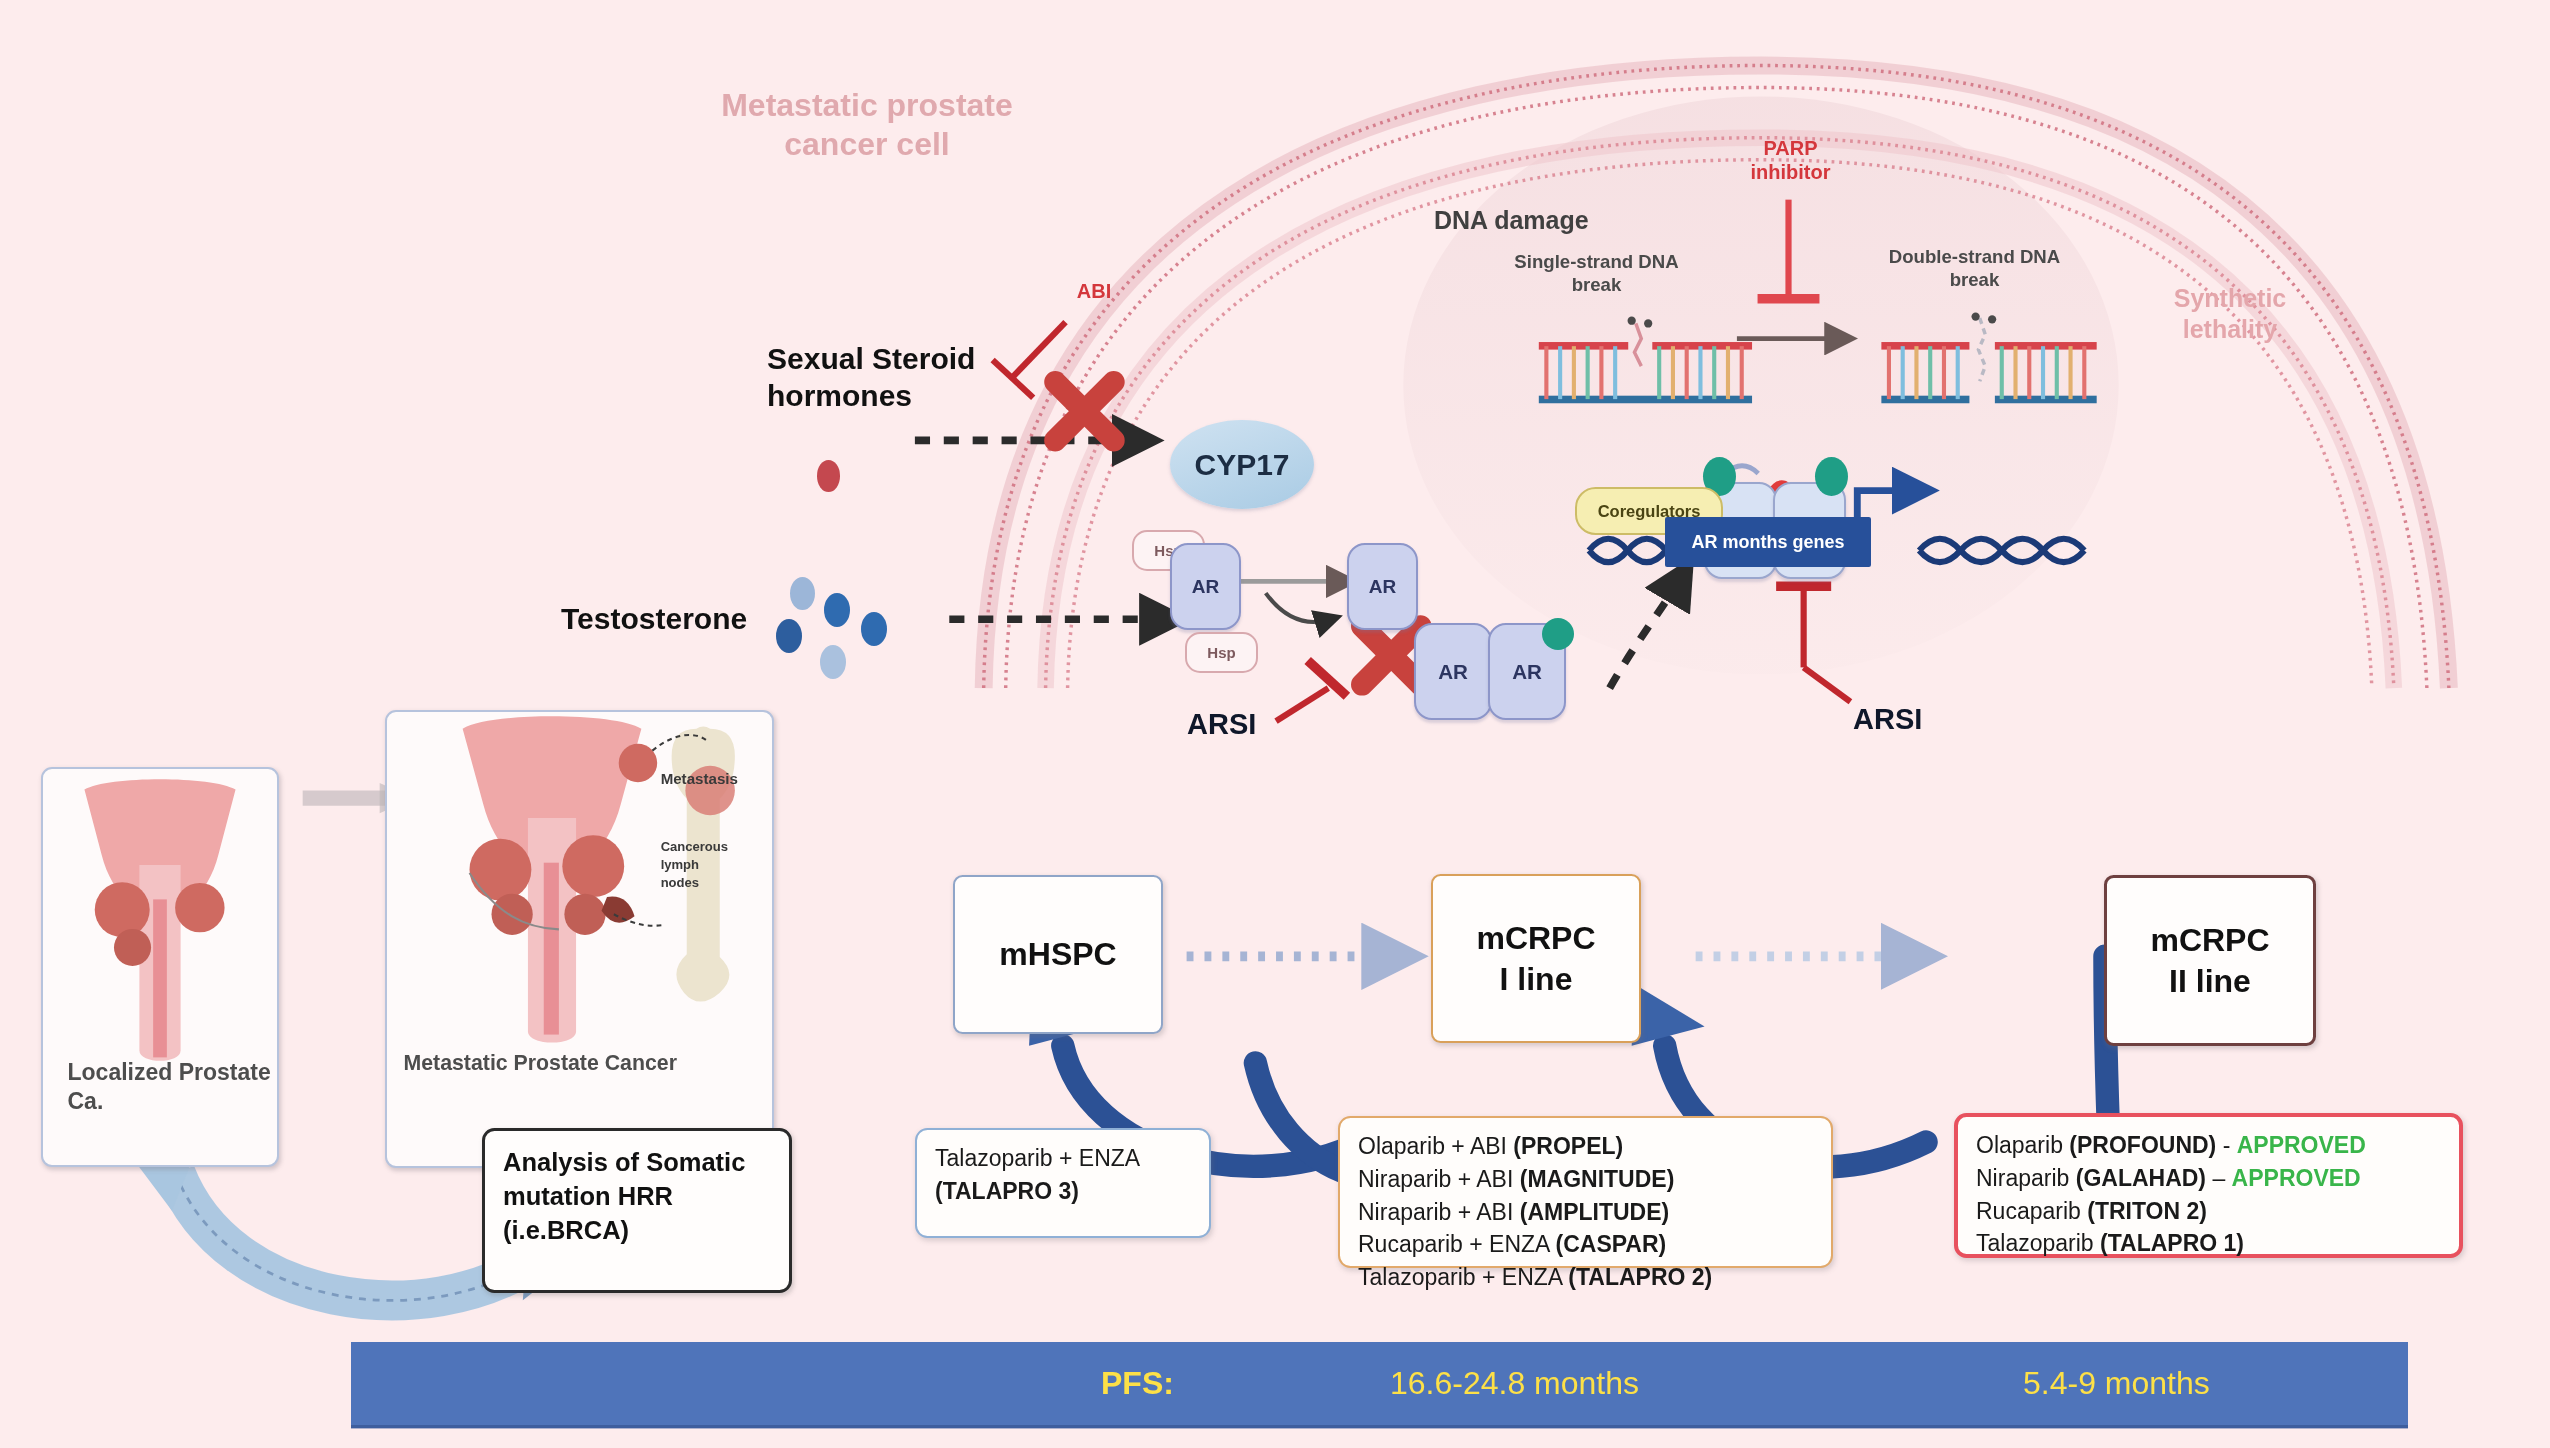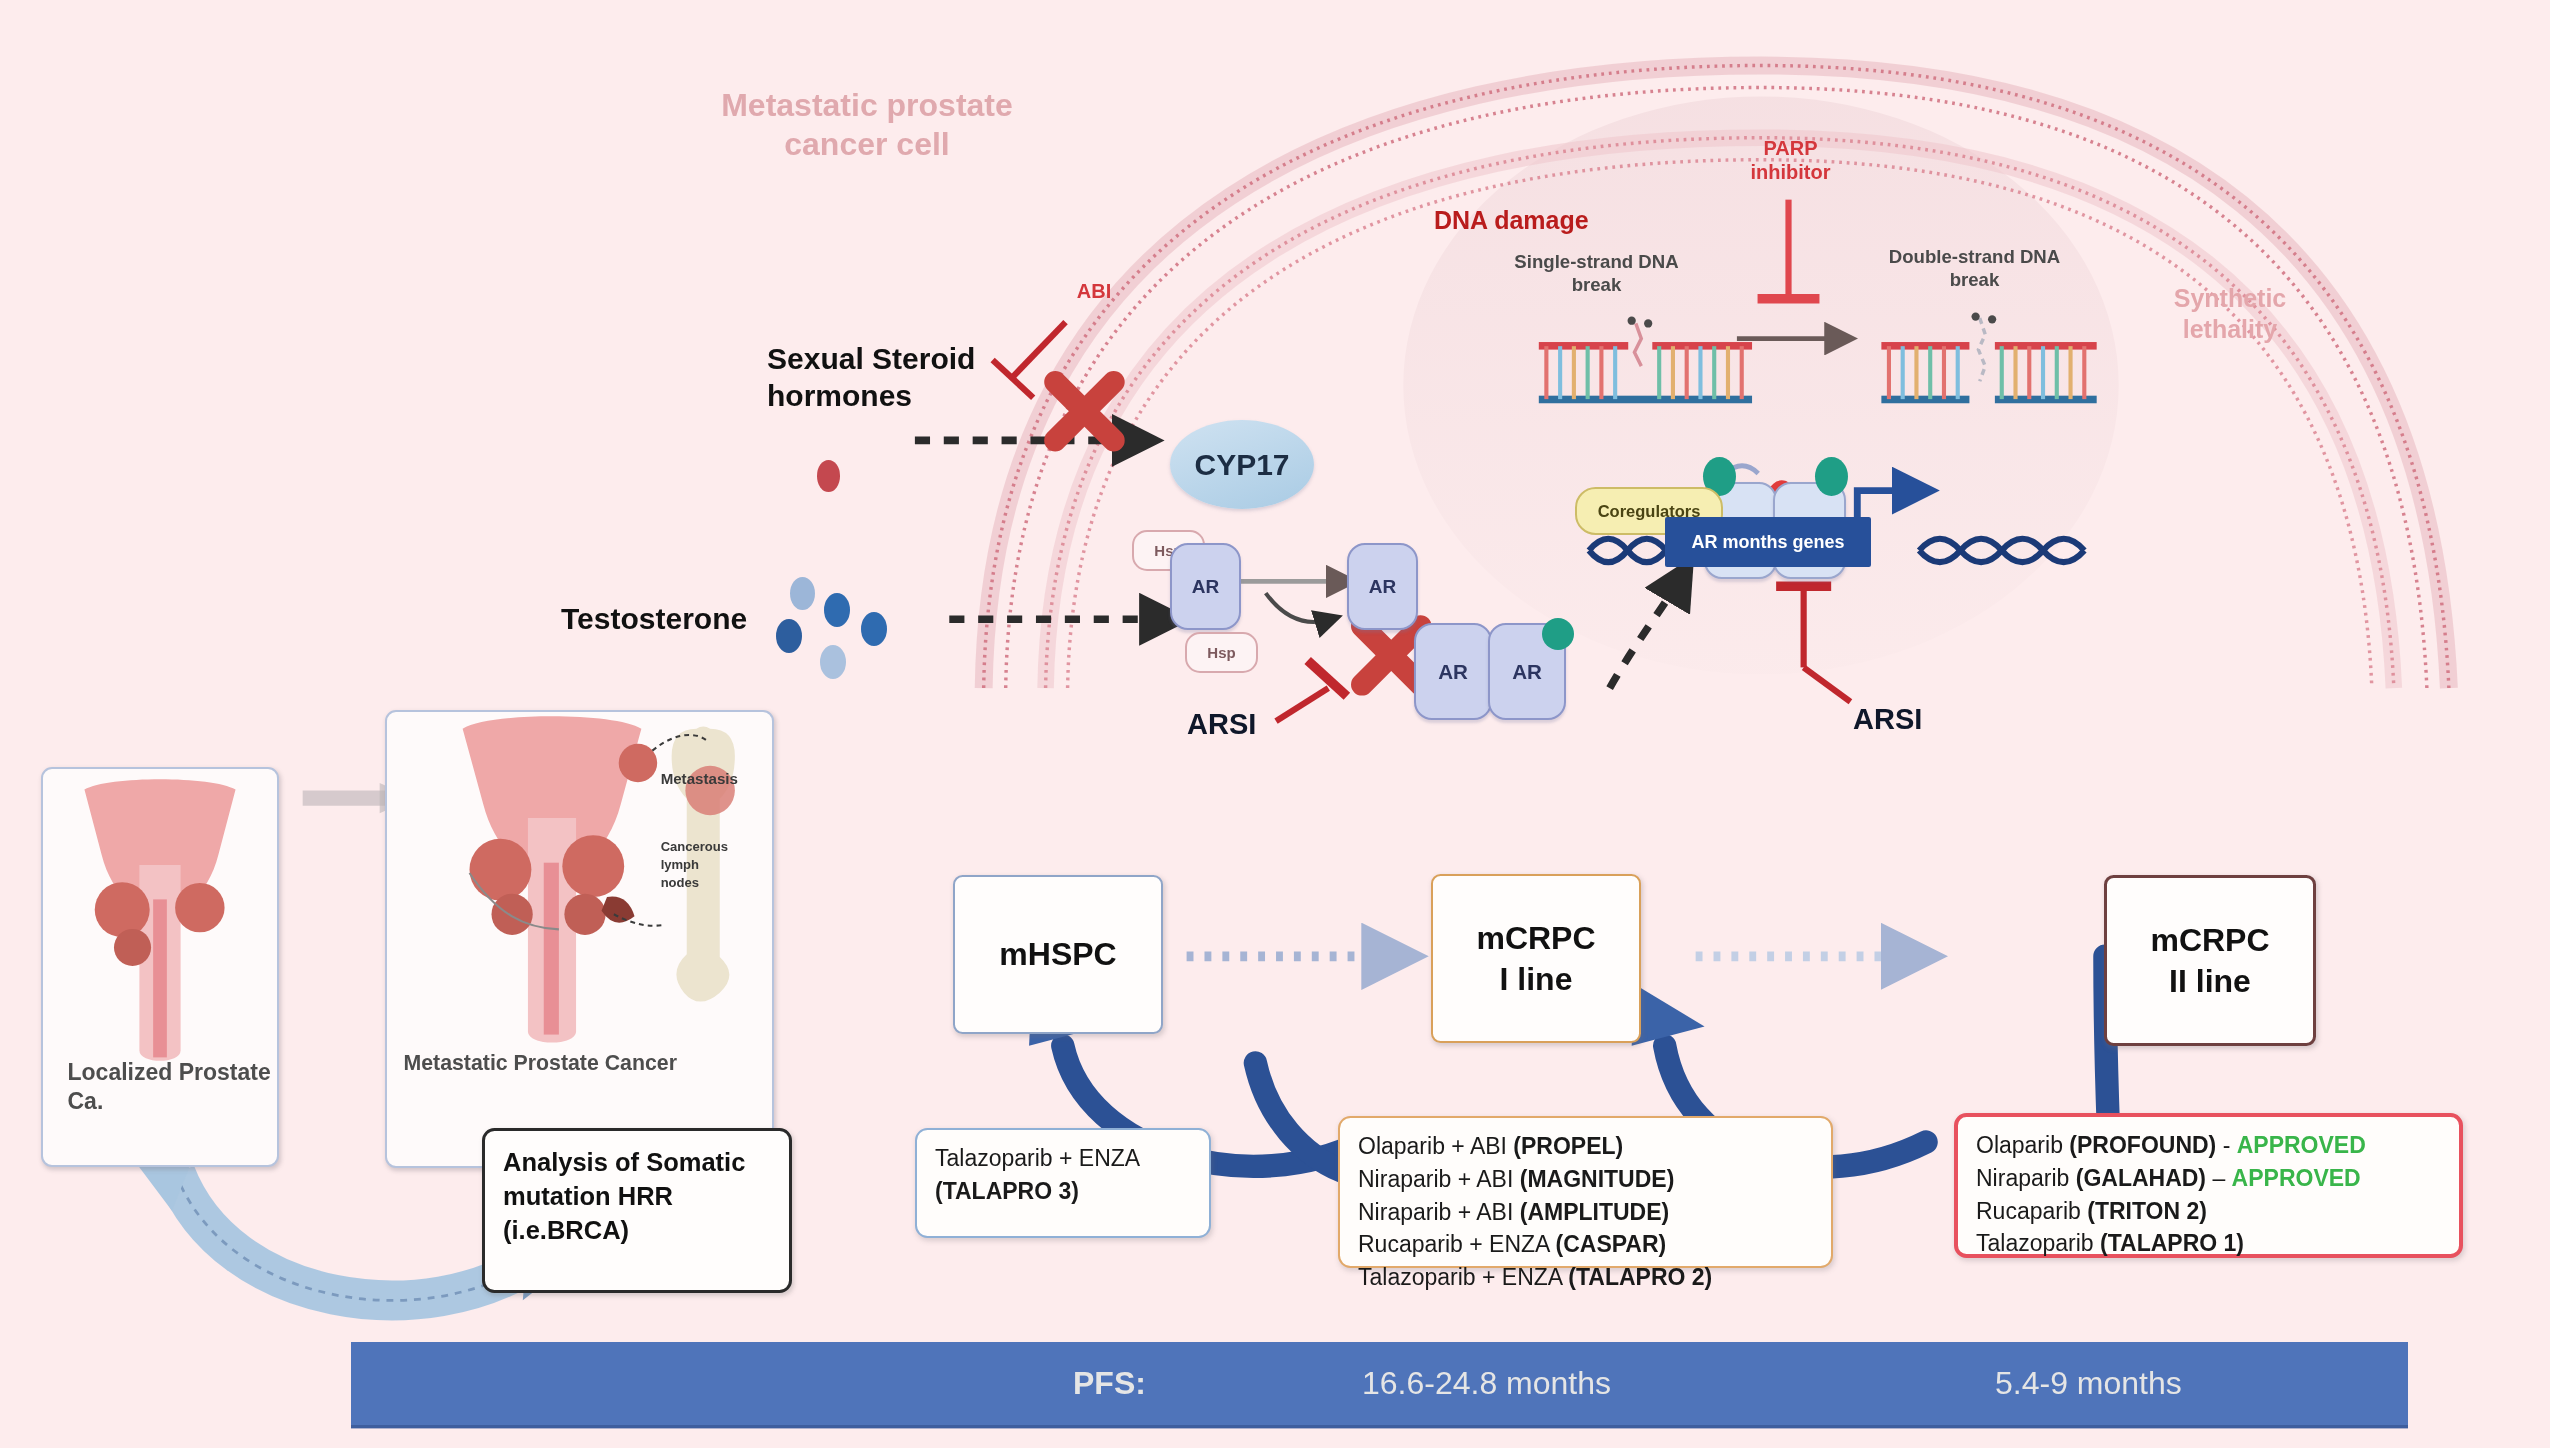--- a/index.html
+++ b/index.html
@@ -11,21 +11,21 @@
     overflow:hidden;
   }
   .abs{position:absolute;}
 
   
   #cell-svg{position:absolute;left:0;top:0;width:2550px;height:1449px;pointer-events:none;}
 
   
   .lbl{position:absolute;white-space:pre-line;line-height:1.22;}
   .cell-title{color:#e0a9ae;font-size:32px;font-weight:600;text-align:center;}
-  .dna-damage{color:#b91c1c;font-size:25px;font-weight:600;}
+  .dna-damage{color:#404040;font-size:25px;font-weight:600;}
   .synthetic{color:#e4a6ab;font-size:25px;font-weight:600;text-align:center;}
   .small-dark{color:#4a4a4a;font-size:18.6px;font-weight:600;text-align:center;}
   .bold-black{color:#111;font-size:30px;font-weight:700;}
   .red-bold{color:#d4373c;font-size:20px;font-weight:700;text-align:center;}
   .arsi{color:#0f172a;font-size:29px;font-weight:700;}
 
   
   .cyp17{
     width:144px;height:89px;border-radius:50%;
     background:linear-gradient(160deg,#cfe2f1 0%,#a9cbe4 100%);
@@ -99,21 +99,21 @@
     font-size:25.5px;font-weight:700;color:#111;line-height:1.34;
     box-shadow:1.4px 2.8px 4.1px rgba(100,100,100,.25);
   }
 
   
   .pfs{
     position:absolute;background:#4f74ba;
     box-shadow:0 3.4px 0 #3e5e9e;
     display:flex;align-items:center;
   }
-  .pfs span{color:#e5e5e5;position:absolute;}
+  .pfs span{color:#fde047;position:absolute;margin-left:28px;}
   .pfs .pfs-lab{font-size:32px;font-weight:700;}
   .pfs .pfs-val{font-size:32px;font-weight:400;}
 </style>
 </head>
 <body>
 
 <svg id="cell-svg" viewBox="0 0 3707 2106">
   <defs>
     <linearGradient id="nucGrad" x1="0" y1="0" x2="0" y2="1">
       <stop offset="0%" stop-color="#f3dcdf"></stop>

